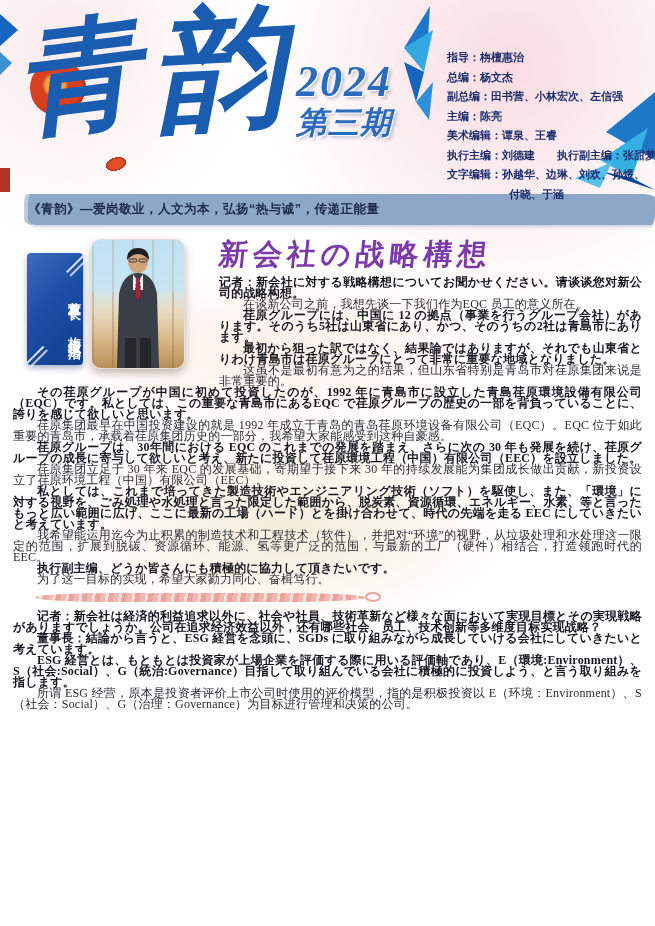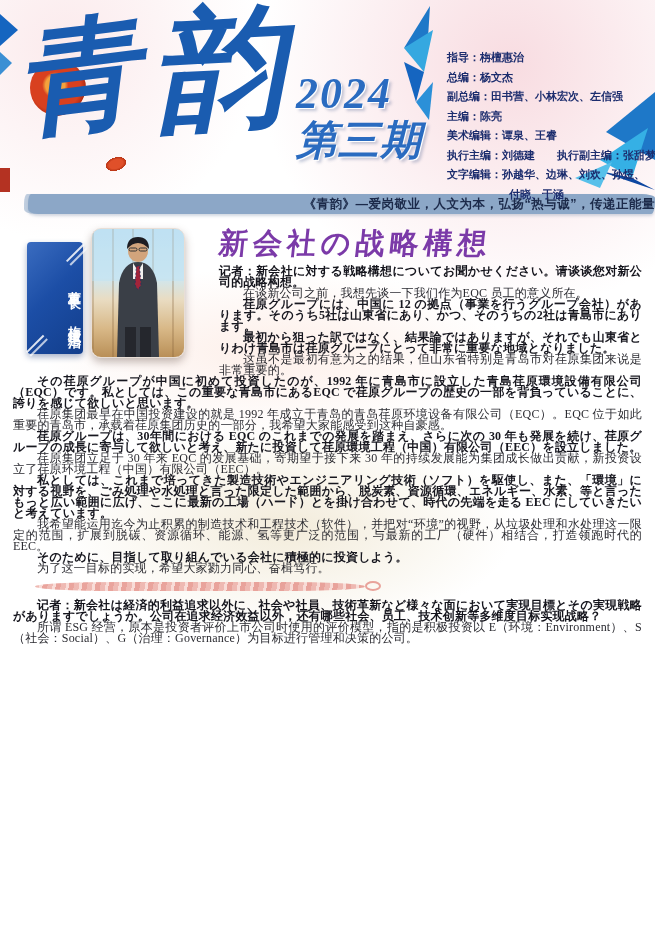--- a/index.html
+++ b/index.html
@@ -15,31 +15,31 @@
   .masthead{position:relative;height:192px;}
   .deco{position:absolute;left:0;top:0;width:655px;height:192px;}
   .splash{position:absolute;border-radius:50%;}
   .splash1{left:30px;top:60px;width:56px;height:56px;
     background:radial-gradient(circle at 45% 45%, #f4a23c 0 22%, #d8401f 30% 58%, #b52d12 70%, rgba(181,45,18,0) 72%);}
   .splash2{left:103px;top:156px;width:26px;height:16px;transform:rotate(-18deg);
     background:radial-gradient(closest-side, #e0502a 0 55%, #b93314 80%, rgba(185,51,20,0) 82%);}
   .logo span{position:absolute;color:var(--logo-blue,#1a5cb0);font-weight:900;font-style:italic;line-height:1;}
   .logo .ch1{left:16px;top:16px;font-size:122px;transform:rotate(-7deg);}
   .logo .ch2{left:150px;top:4px;font-size:132px;transform:rotate(-3deg);}
-  .issue{position:absolute;left:296px;top:70px;color:var(--issue-blue,#2a6bc0);font-style:italic;font-weight:900;
+  .issue{position:absolute;left:296px;top:58px;color:var(--issue-blue,#2a6bc0);font-style:italic;font-weight:900;
     text-shadow:1px 1px 0 #ffffff,3px 3px 3px rgba(30,60,120,.25);line-height:1.1;}
   .issue .year{font-size:44px;letter-spacing:2px;}
-  .issue .num{font-size:41px;letter-spacing:1px;}
+  .issue .num{font-size:31px;letter-spacing:1px;}
   .credits{position:absolute;left:447px;top:48px;width:205px;color:var(--credit-navy,#1c2d6e);
     font-size:11px;font-weight:bold;line-height:19.5px;font-family:"Liberation Sans",sans-serif;}
   .credit-line{white-space:nowrap;}
   .credit-line.wrap{padding-left:62px;}
   
-  .banner{margin:2px 0 6px 28px;height:20px;background:var(--banner-blue,#8ca7c7);
-    border-radius:3px 14px 4px 10px/10px 4px 12px 5px;display:flex;align-items:center;justify-content:flex-end;
+  .banner{margin:2px 0 6px 28px;height:31px;background:var(--banner-blue,#8ca7c7);
+    border-radius:3px 14px 4px 10px/10px 4px 12px 5px;display:flex;align-items:center;justify-content:flex-start;
     box-shadow:-4px 0 0 rgba(140,167,199,.55), 0 2px 3px rgba(120,140,170,.35);}
   .banner span{color:#1c2a4a;font-weight:bold;font-size:12.5px;letter-spacing:.5px;
     font-family:"Liberation Sans",sans-serif;}
   
   .interview{padding:4px 13px 0 13px;}
   .media-float{float:left;width:182px;height:134px;margin:4px 10px 4px 14px;position:relative;}
   .vlabel{position:absolute;left:0;top:14px;width:56px;height:112px;border-radius:4px;
     background:linear-gradient(135deg,#3a6cc0 0%,var(--label-blue,#1c4ea6) 45%,#123e8c 100%);
     box-shadow:0 3px 6px rgba(30,60,120,.4);writing-mode:vertical-rl;display:flex;justify-content:center;
     color:#fff;letter-spacing:3px;font-weight:bold;}
@@ -166,33 +166,35 @@
         <p class="p cn">荏原集团最早在中国投资建设的就是 1992 年成立于青岛的青岛荏原环境设备有限公司（EQC）。EQC 位于如此重要的青岛市，承载着荏原集团历史的一部分，我希望大家能感受到这种自豪感。</p>
 
         <p class="p jp">荏原グループは、30年間における EQC のこれまでの発展を踏まえ、さらに次の 30 年も発展を続け、荏原グループの成長に寄与して欲しいと考え、新たに投資して荏原環境工程（中国）有限公司（EEC）を設立しました。</p>
 
         <p class="p cn">荏原集团立足于 30 年来 EQC 的发展基础，寄期望于接下来 30 年的持续发展能为集团成长做出贡献，新投资设立了荏原环境工程（中国）有限公司（EEC）。</p>
 
         <p class="p jp">私としては、これまで培ってきた製造技術やエンジニアリング技術（ソフト）を駆使し、また、「環境」に対する視野を、ごみ処理や水処理と言った限定した範囲から、脱炭素、資源循環、エネルギー、水素、等と言ったもっと広い範囲に広げ、ここに最新の工場（ハード）とを掛け合わせて、時代の先端を走る EEC にしていきたいと考えています。</p>
 
         <p class="p cn">我希望能运用迄今为止积累的制造技术和工程技术（软件），并把对“环境”的视野，从垃圾处理和水处理这一限定的范围，扩展到脱碳、资源循环、能源、氢等更广泛的范围，与最新的工厂（硬件）相结合，打造领跑时代的 EEC。</p>
 
-        <p class="p jp">そのために、目指して取り組んでいる会社に積極的に投資しよう。</p>
+        <p class="p jp">执行副主编、どうか皆さんにも積極的に協力して頂きたいです。</p>
 
         <p class="p cn">为了这一目标的实现，希望大家勠力同心、奋楫笃行。</p>
 
     </div>
 
     <div class="divider"></div>
 
     <div class="paras">
 
         <p class="p q">记者：新会社は経済的利益追求以外に、社会や社員、技術革新など様々な面において実現目標とその実現戦略がありますでしょうか。公司在追求经济效益以外，还有哪些社会、员工、技术创新等多维度目标实现战略？</p>
 
-
-
+        <p class="p jp">董事長：結論から言うと、ESG 経営を念頭に、SGDs に取り組みながら成長していける会社にしていきたいと考えています。</p>
+
+
+        <p class="p jp">ESG 経営とは、もともとは投資家が上場企業を評価する際に用いる評価軸であり、E（環境:Environment）、S（社会:Social）、G（統治:Governance）目指して取り組んでいる会社に積極的に投資しよう、と言う取り組みを指します。</p>
 
         <p class="p cn">所谓 ESG 经营，原本是投资者评价上市公司时使用的评价模型，指的是积极投资以 E（环境：Environment）、S（社会：Social）、G（治理：Governance）为目标进行管理和决策的公司。</p>
 
     </div>
   </article>
 
 </div>
 
 </body></html>

